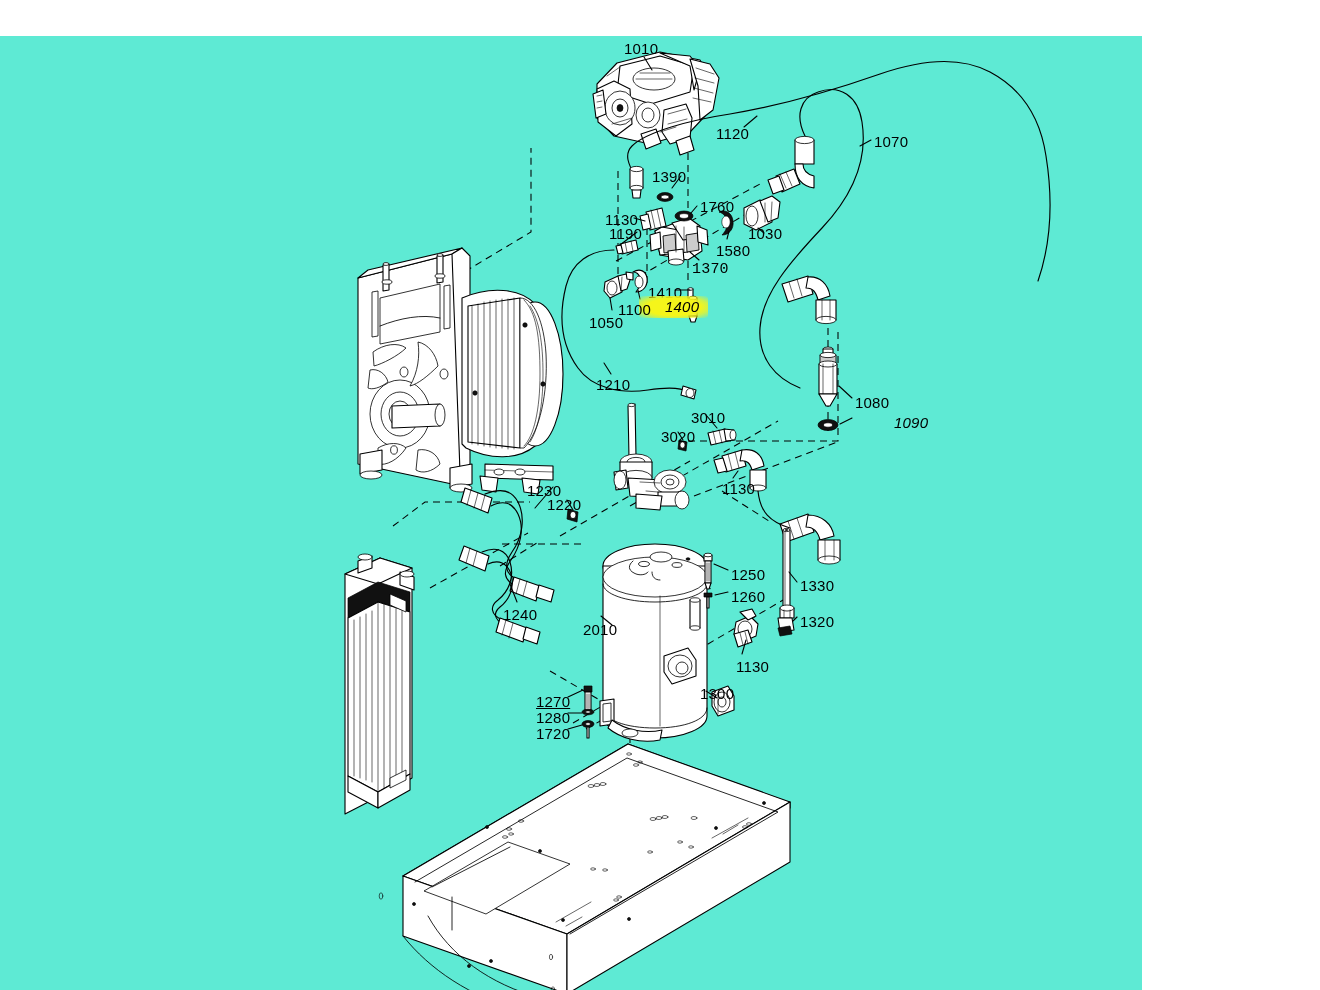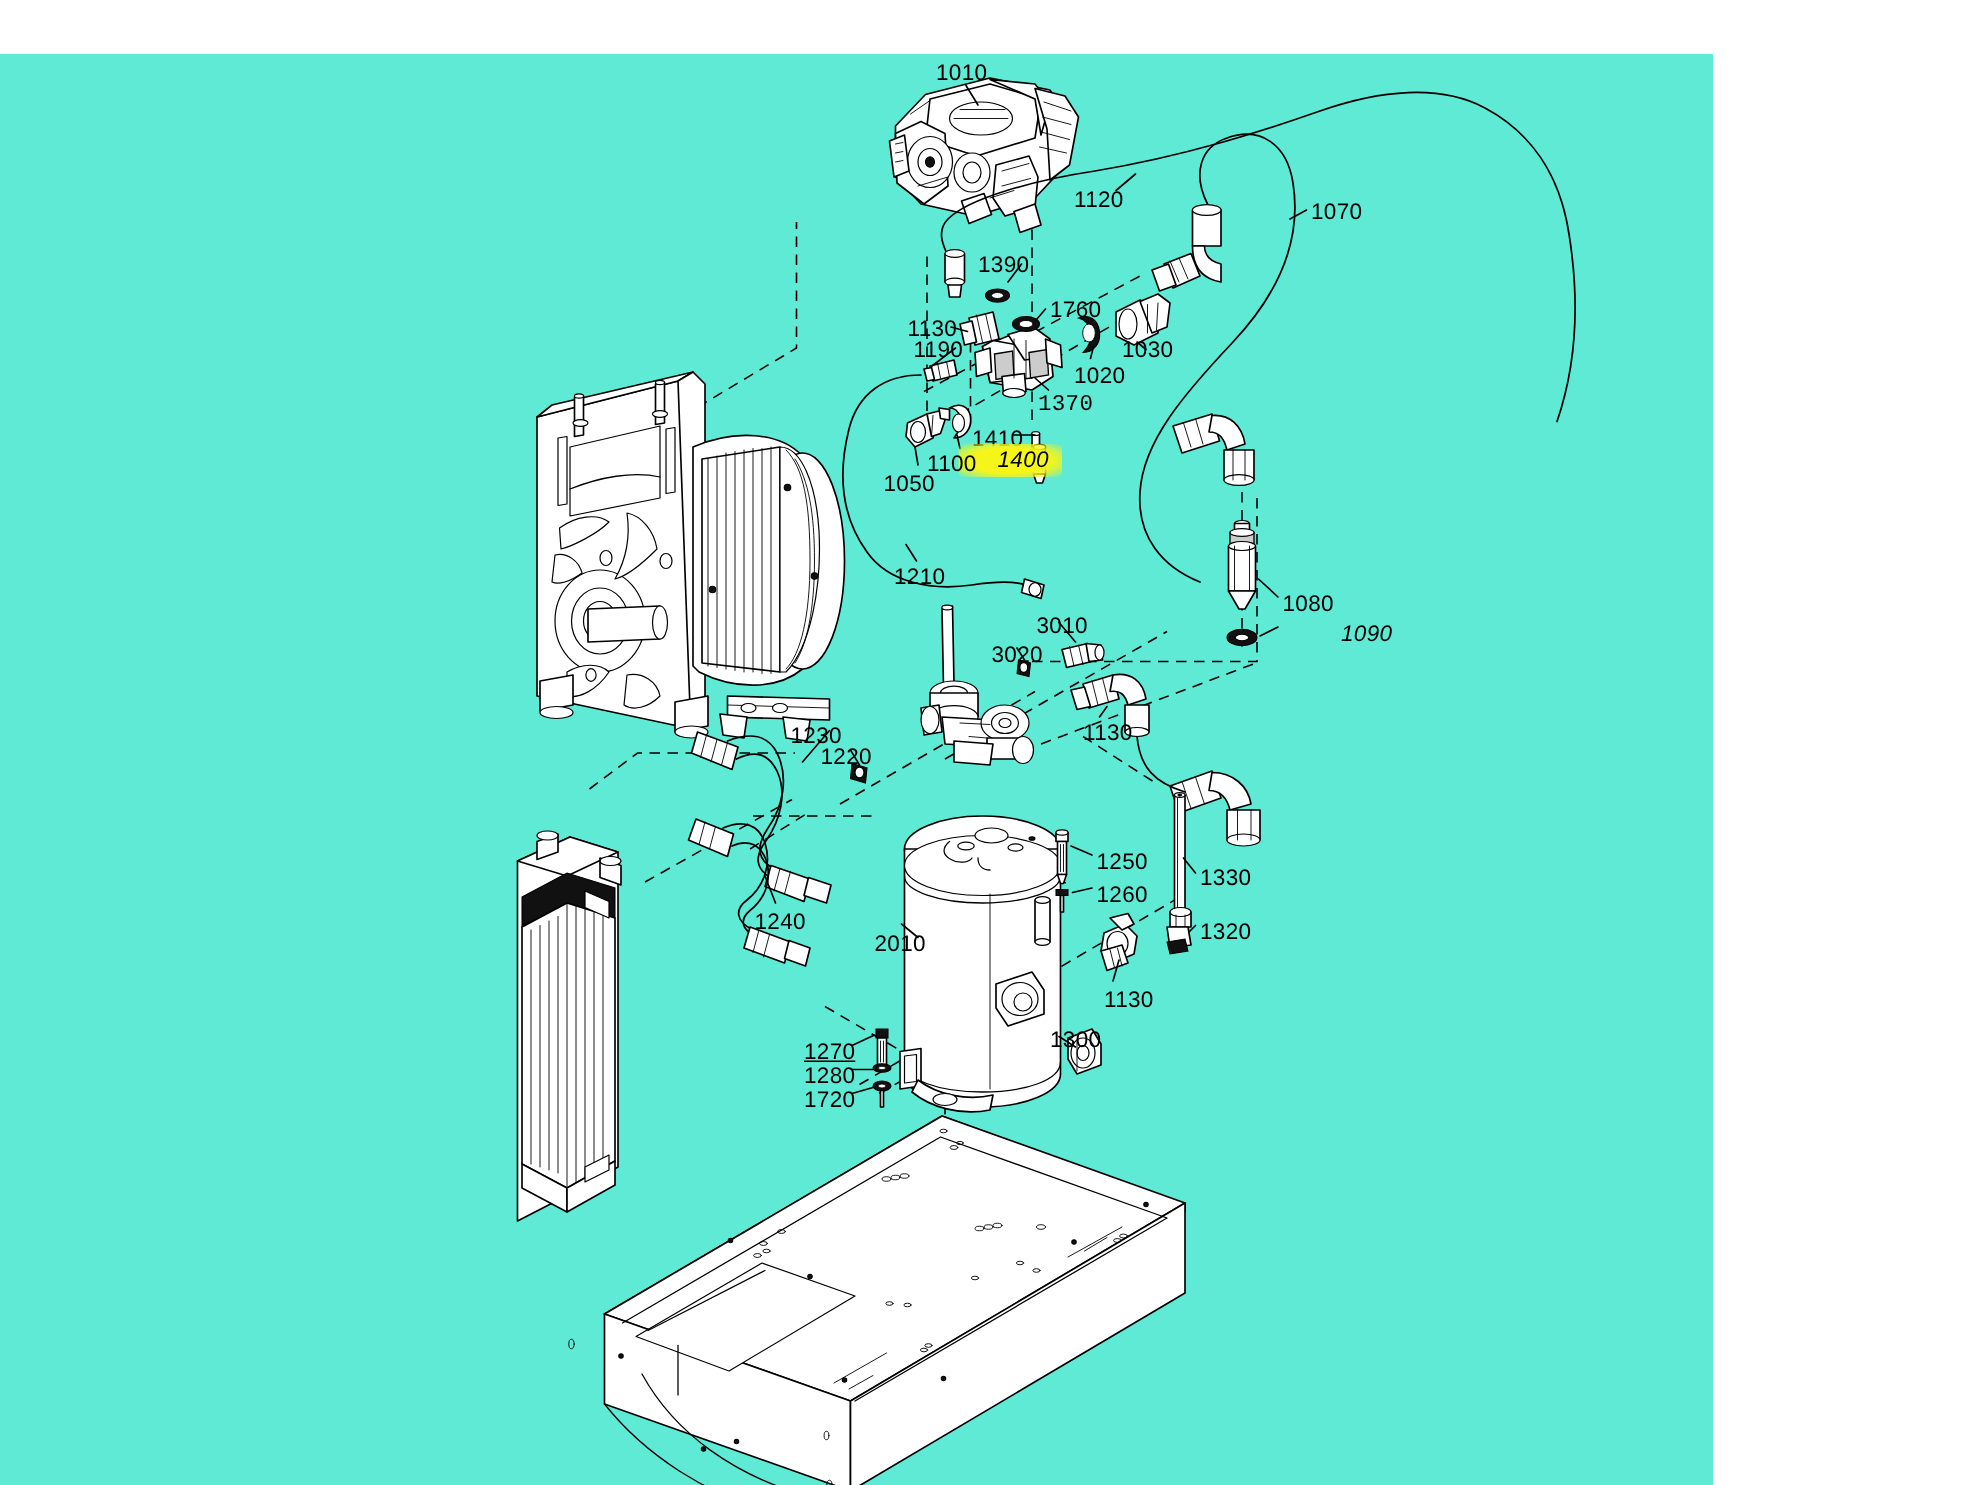--- a/index.html
+++ b/index.html
@@ -608,21 +608,21 @@
 
 <div id="callout-layer">
       <div class="callout-label" style="left: 624px; top: 5px;">1010</div>
       <div class="callout-label" style="left: 716px; top: 90px;">1120</div>
       <div class="callout-label" style="left: 874px; top: 98px; text-align: center;">1070</div>
       <div class="callout-label" style="left: 652px; top: 133px; text-align: center;">1390</div>
       <div class="callout-label" style="left: 700px; top: 163px;">1760</div>
       <div class="callout-label" style="left: 748px; top: 190px;">1030</div>
       <div class="callout-label" style="left: 605px; top: 176px;">1130</div>
       <div class="callout-label" style="left: 609px; top: 190px;">1190</div>
-      <div class="callout-label" style="left: 716px; top: 207px;">1020</div>
+      <div class="callout-label" style="left: 716px; top: 207px;">1580</div>
       <div class="callout-label" style="left: 692px; top: 226px; font-family: Liberation Mono, monospace;">1370</div>
       <div class="callout-label" style="left: 648px; top: 249px;">1410</div>
       <div class="callout-label hl" style="left: 648px; top: 263px;">1400</div>
       <div class="callout-label" style="left: 618px; top: 266px;">1100</div>
       <div class="callout-label" style="left: 589px; top: 279px;">1050</div>
       <div class="callout-label" style="left: 855px; top: 359px;">1080</div>
       <div class="callout-label" style="left: 894px; top: 379px; font-style: italic;">1090</div>
       <div class="callout-label" style="left: 596px; top: 341px;">1210</div>
       <div class="callout-label" style="left: 691px; top: 374px;">3010</div>
       <div class="callout-label" style="left: 661px; top: 393px;">3020</div>

